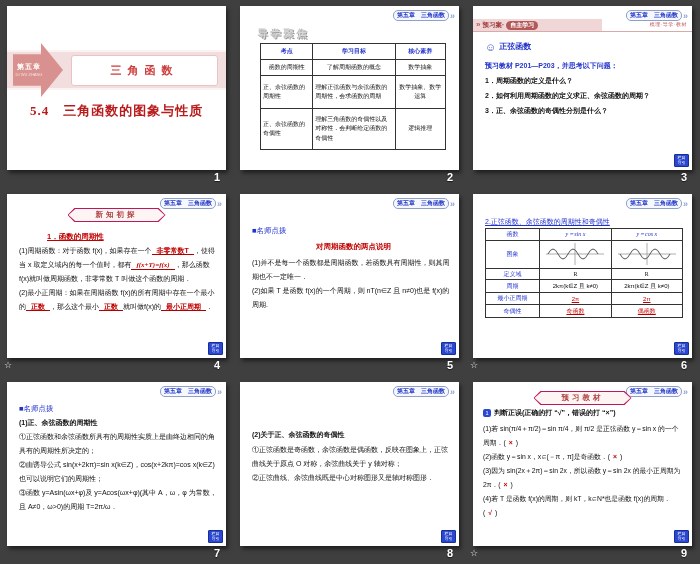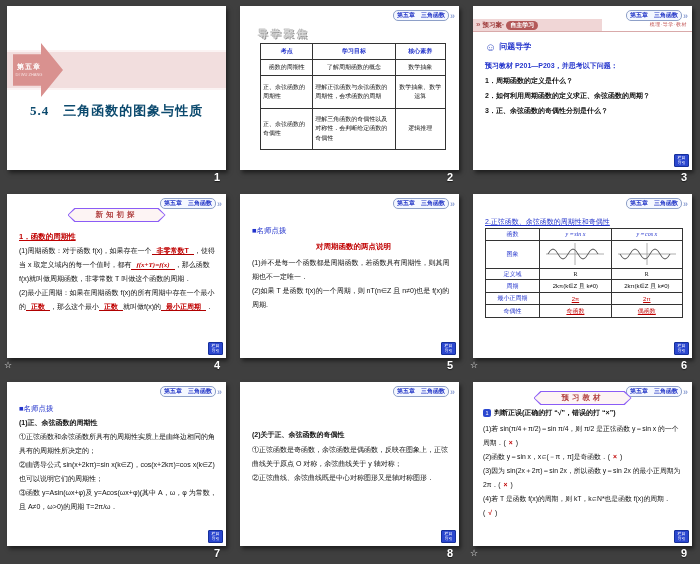--- a/index.html
+++ b/index.html
@@ -31,21 +31,21 @@
   .s1-arrow{position:absolute;top:37px;left:6px;width:50px;height:54px;background:#d9918f;
     clip-path:polygon(0 21%,56% 21%,56% 0,100% 50%,56% 100%,56% 79%,0 79%);}
   .s1-arrow .zh{position:absolute;left:1px;top:19px;width:30px;text-align:center;color:#fff;
     font-weight:bold;font-size:7px;letter-spacing:1px;}
   .s1-arrow .py{position:absolute;left:1px;top:29px;width:30px;text-align:center;color:#f6dddd;
     font-size:4px;}
   .s1-pill{position:absolute;top:49px;left:64px;right:8px;height:29px;background:#fff;
     border:1px solid #eac4c4;border-radius:3px;display:flex;align-items:center;justify-content:center;
     color:#cf3a3a;font-weight:bold;font-size:11px;letter-spacing:6px;}
   .s1-title{position:absolute;top:96px;left:0;right:0;text-align:center;font-size:13px;font-weight:bold;
-    color:#0c4a6e;font-family:"Liberation Serif",serif;letter-spacing:1px;}
+    color:#b91c1c;font-family:"Liberation Serif",serif;letter-spacing:1px;}
   .s1-sub{position:absolute;top:120px;left:0;right:0;text-align:center;font-size:8px;font-style:italic;
     color:#222;font-family:"Liberation Serif",serif;font-weight:bold;}
   .s1-footer{position:absolute;top:139px;left:0;right:0;text-align:center;font-size:9px;font-weight:bold;color:#000;}
 
   
   .s2-head{position:absolute;top:21px;left:18px;font-size:10px;font-weight:bold;letter-spacing:3px;
     color:#d9d9d9;text-shadow:1px 1px 0 #8f8f8f,-0.5px -0.5px 0 #9a9a9a;}
   .tbl{border-collapse:collapse;table-layout:fixed;}
   .tbl td,.tbl th{border:1px solid #333;font-weight:normal;}
   .s2-tbl{position:absolute;top:37px;left:20px;width:186px;font-size:6px;color:#111;}
@@ -64,28 +64,28 @@
     font-weight:bold;line-height:9px;}
   .s3-note{position:absolute;right:5px;top:2px;font-size:5px;color:#c05050;letter-spacing:.5px;}
   .s3-sec{position:absolute;top:35px;left:12px;display:flex;align-items:center;gap:3px;}
   .s3-sec .face{color:#3b52c4;font-size:11px;line-height:10px;}
   .s3-sec .t{color:#2233cc;font-weight:bold;font-size:8px;}
   .s3-intro{position:absolute;top:55px;left:12px;right:8px;color:#2233cc;font-weight:bold;font-size:7px;}
   .s3-q{position:absolute;left:12px;right:8px;color:#111;font-weight:bold;font-size:7px;}
 
   
   .dia{position:absolute;left:50%;transform:translateX(-50%);width:98px;height:14px;
-    clip-path:polygon(0 50%,7% 0,93% 0,100% 50%,93% 100%,7% 100%);background:#8b5cf6;}
+    clip-path:polygon(0 50%,7% 0,93% 0,100% 50%,93% 100%,7% 100%);background:#be185d;}
   .dia .in{position:absolute;inset:1px;clip-path:polygon(0 50%,7% 0,93% 0,100% 50%,93% 100%,7% 100%);
     background:#fdf4f4;display:flex;align-items:center;justify-content:center;
     color:#b24444;font-weight:bold;font-size:7.5px;letter-spacing:3px;}
 
   
   .body-txt{position:absolute;left:12px;right:9px;color:#111;font-size:7px;line-height:14px;font-weight:500;}
-  .red-head{color:#c00000;font-weight:bold;font-size:7.5px;text-decoration:underline;}
+  .red-head{color:#c00000;font-weight:bold;font-size:7.5px;text-decoration:underline;margin-left:28px;}
   .blue-head{color:#2233cc;font-weight:normal;font-size:7.5px;}
   .fill{color:#c00000;font-weight:bold;border-bottom:1px solid #b00000;padding:0 5px;}
   .math{font-style:italic;font-family:"Liberation Serif",serif;}
   .center-red{position:absolute;left:8px;right:0;text-align:center;color:#c00000;font-weight:bold;font-size:7.5px;}
 
   
   .s6-tbl{position:absolute;top:34px;left:12px;width:198px;font-size:6px;color:#111;text-align:center;}
   .s6-tbl td{padding:0 1px;}
   .s6-lab{color:#2233cc;font-weight:bold;width:26%;}
   .s6-fn{color:#2233cc;font-weight:bold;font-style:italic;font-family:"Liberation Serif",serif;}
@@ -108,20 +108,21 @@
 
 <div class="canvas">
 
   <div class="cell">
     <div class="slide">
       <div class="s1-band"></div>
       <div class="s1-arrow">
         <div class="zh">第五章</div>
         <div class="py">DI WU ZHANG</div>
       </div>
+      <div class="s1-pill">三角函数</div>
       <div class="s1-title">5.4　三角函数的图象与性质</div>
     </div>
     <span class="pagenum">1</span>
   </div>
 
   <div class="cell">
     <div class="slide">
       <div class="badge">
         <span class="box">第五章　三角函数</span>
         <span class="chev">»</span>
@@ -164,21 +165,21 @@
       <div class="s3-ribbon">
         <div class="s3-strip">
           <span class="chev">»</span>
           <span class="lbl">预习案·</span>
           <span class="bdg">自主学习</span>
         </div>
         <span class="s3-note">梳理·导学·教材</span>
       </div>
       <div class="s3-sec">
         <span class="face">☺</span>
-        <span class="t">问题导学</span>
+        <span class="t">正弦函数</span>
       </div>
       <div class="s3-intro">预习教材 P201—P203，并思考以下问题：</div>
       <div class="s3-q" style="top:70px">1．周期函数的定义是什么？</div>
       <div class="s3-q" style="top:85px">2．如何利用周期函数的定义求正、余弦函数的周期？</div>
       <div class="s3-q" style="top:100px">3．正、余弦函数的奇偶性分别是什么？</div>
       <div class="corner">
         <span>栏目</span>
         <span>导引</span>
       </div>
     </div>

